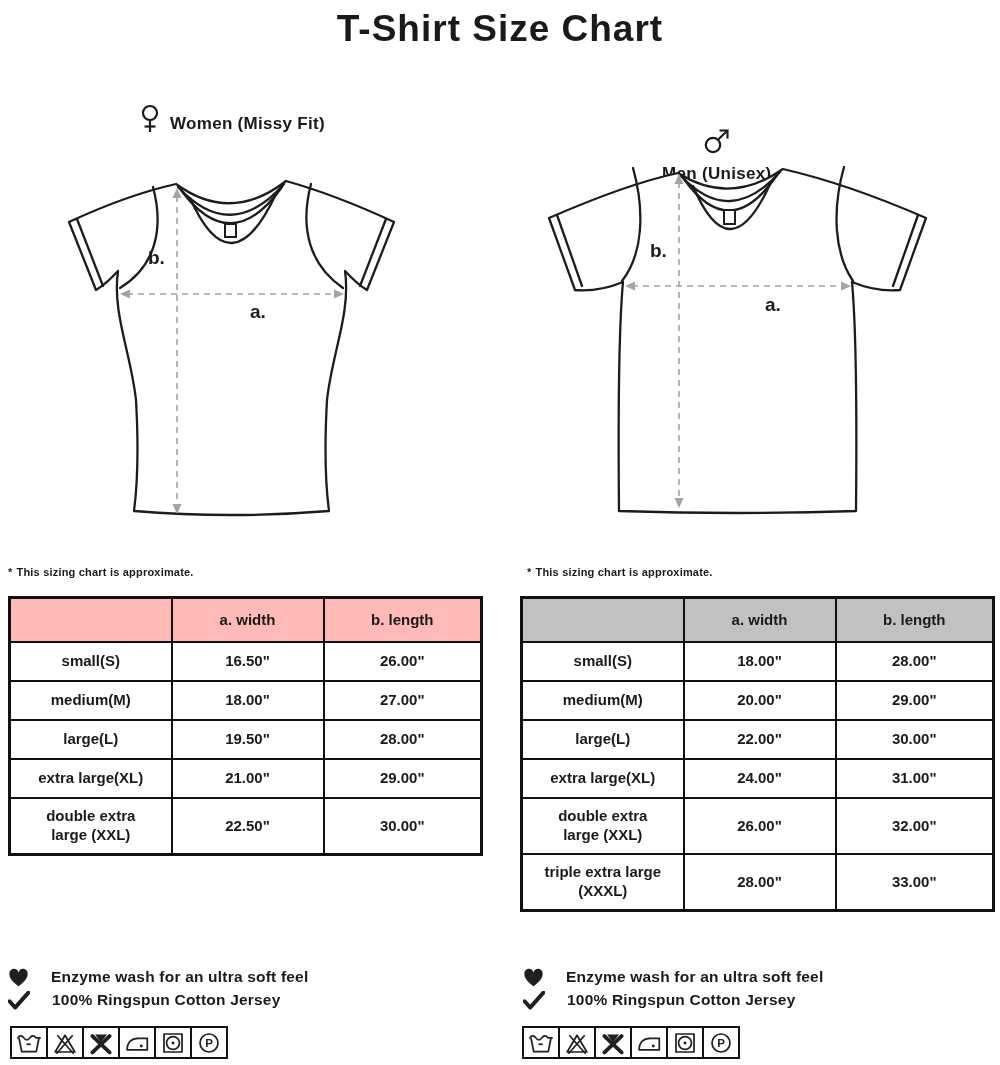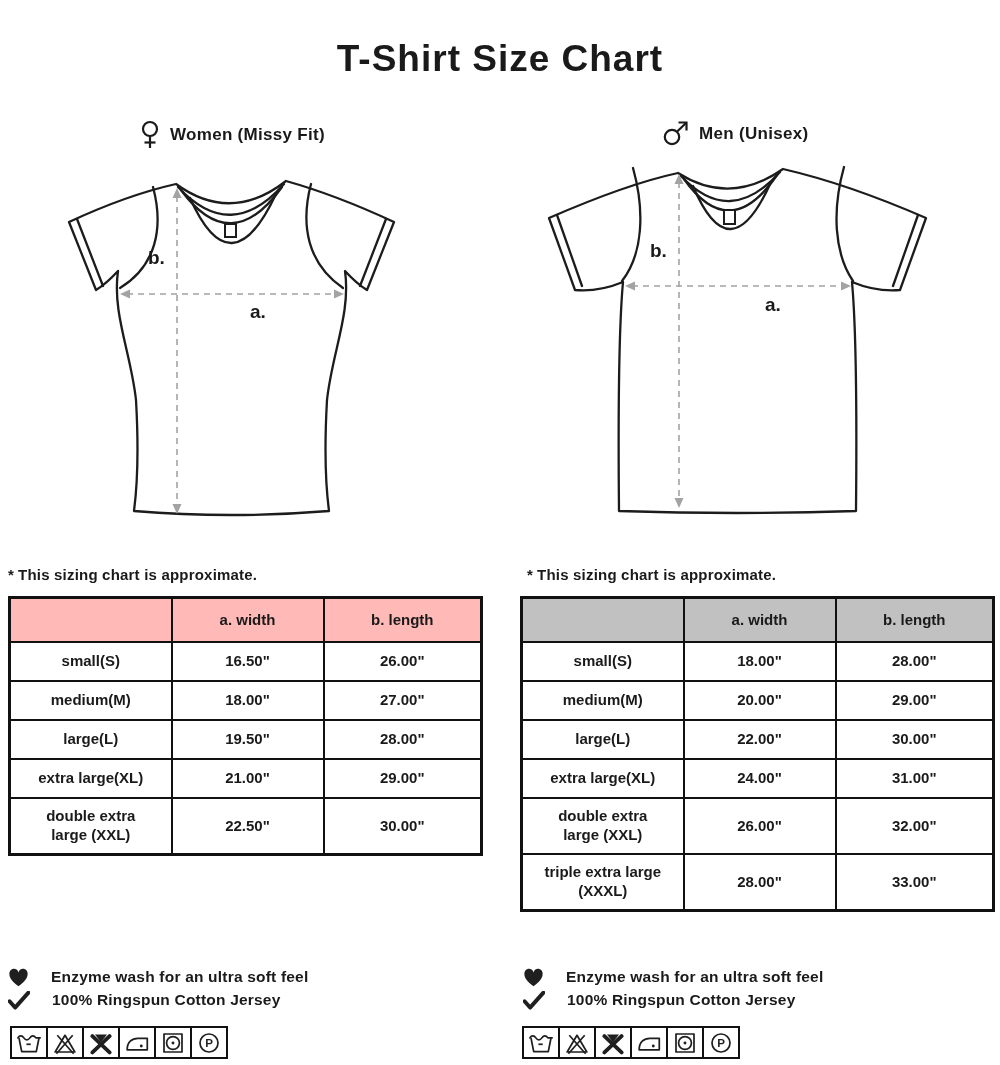--- a/index.html
+++ b/index.html
@@ -1,28 +1,28 @@
 <!DOCTYPE html>
 <html><head>
 <meta charset="utf-8">
 <style>
   html,body{margin:0;padding:0;background:#fff;}
   #page{position:relative;width:1000px;height:1065px;background:#fff;
         font-family:"Liberation Sans","DejaVu Sans",sans-serif;color:#1a1a1a;overflow:hidden;}
   .abs{position:absolute;}
 
   
-  .title{left:0;top:8px;width:1000px;text-align:center;font-size:37px;font-weight:700;letter-spacing:1px;margin-top:30px;}
+  .title{left:0;top:8px;width:1000px;text-align:center;font-size:37px;font-weight:700;letter-spacing:1px;}
   .subtitle{left:0;top:55px;width:1000px;text-align:center;font-size:15px;font-weight:500;letter-spacing:.5px;}
 
   
   .sec-head{display:flex;align-items:center;gap:9px;font-size:17px;font-weight:600;letter-spacing:.3px;}
 
   
-  .note{font-size:15px;font-weight:600;letter-spacing:.2px;}
+  .note{font-size:11px;font-weight:600;letter-spacing:.2px;}
   .note .star{font-weight:700;margin-right:4px;}
 
   
   table.size{border-collapse:collapse;table-layout:fixed;width:472px;background:#fff;}
   table.size th,table.size td{border:2px solid #111;text-align:center;vertical-align:middle;
       font-size:15px;line-height:1.25;padding:2px 16px;}
   table.size{border:3px solid #111;}
   table.size th{height:38px;font-weight:600;}
   table.size td{height:33px;font-weight:700;}
   col.c1{width:162px;} col.c2{width:152px;} col.c3{width:158px;}
@@ -47,21 +47,21 @@
   .ci{stroke:#1f1f1f;stroke-width:2;fill:none;stroke-linejoin:round;stroke-linecap:round;}
   .ci-f{fill:#1f1f1f;stroke:none;}
 </style>
 </head>
 <body>
 
 <div id="page">
 
   <div class="abs title">T-Shirt Size Chart</div>
 
-  <div class="abs sec-head" style="left:139px;top:120px;">
+  <div class="abs sec-head" style="left:139px;top:104px;align-items:flex-end;">
     <svg width="22" height="30" viewBox="0 0 22 30">
       <circle cx="11" cy="9" r="7" fill="none" stroke="#1a1a1a" stroke-width="2.2"></circle>
       <line x1="11" y1="16" x2="11" y2="28" stroke="#1a1a1a" stroke-width="2.2"></line>
       <line x1="5.5" y1="22.5" x2="16.5" y2="22.5" stroke="#1a1a1a" stroke-width="2.2"></line>
     </svg>
     <span>Women (Missy Fit)</span>
   </div>
 
   <svg class="abs" style="left:64px;top:168px;" width="336" height="352" viewBox="0 0 336 352">
     <path class="shirt-fill" d="M112 16 Q167 56 222 13 Q272 27 330 54 L303 122 Q293 116 281 103
@@ -191,21 +191,21 @@
       </svg>
     </div>
     <div class="box">
       <svg width="28" height="24" viewBox="0 0 30 28">
         <circle class="ci" cx="15" cy="14" r="10.5"></circle>
         <text x="15" y="19" text-anchor="middle" font-size="13.5" font-weight="700" fill="#1f1f1f" font-family="Liberation Sans, DejaVu Sans, sans-serif">P</text>
       </svg>
     </div>
   </div>
 
-  <div class="abs sec-head" style="left:662px;top:120px;">
+  <div class="abs sec-head" style="left:662px;top:128px;flex-direction:column;">
     <svg width="28" height="27" viewBox="0 0 28 27">
       <circle cx="10" cy="17" r="7.2" fill="none" stroke="#1a1a1a" stroke-width="2.2"></circle>
       <line x1="15.2" y1="11.5" x2="24" y2="3" stroke="#1a1a1a" stroke-width="2.2"></line>
       <polyline points="16.5,2.5 24.5,2.5 24.5,10.5" fill="none" stroke="#1a1a1a" stroke-width="2.2"></polyline>
     </svg>
     <span>Men (Unisex)</span>
   </div>
 
   <svg class="abs" style="left:543px;top:156px;" width="392" height="362" viewBox="0 0 392 362">
     <path class="shirt-fill" d="M135 17 Q187 50 240 13 Q305 28 383 62 L357 134 Q333 136 309 126

